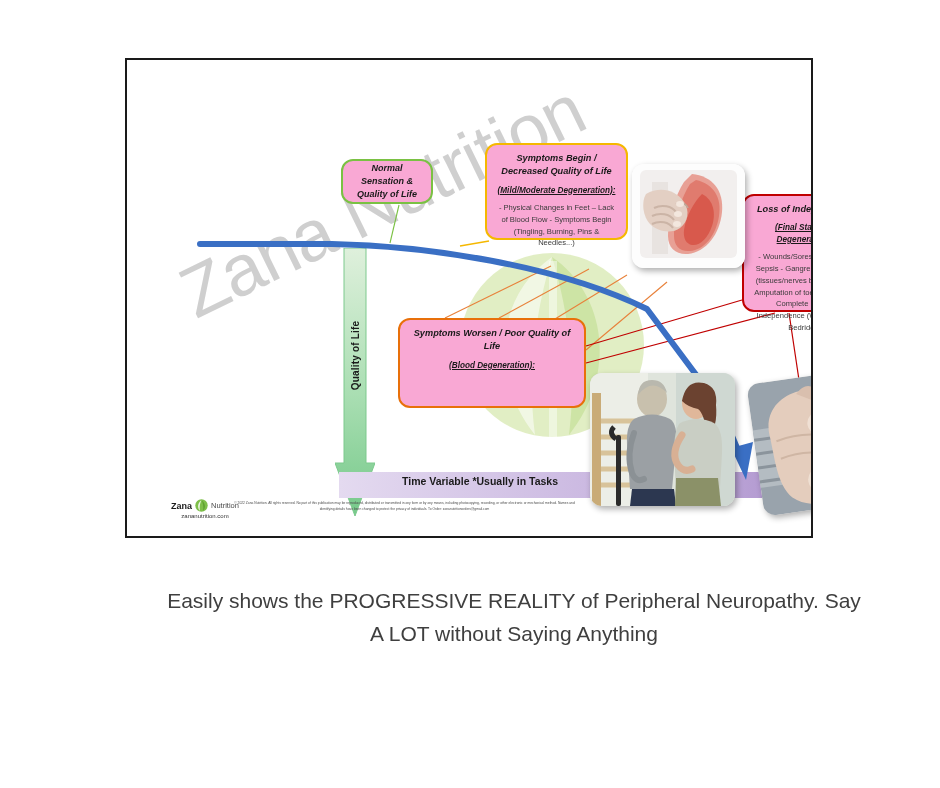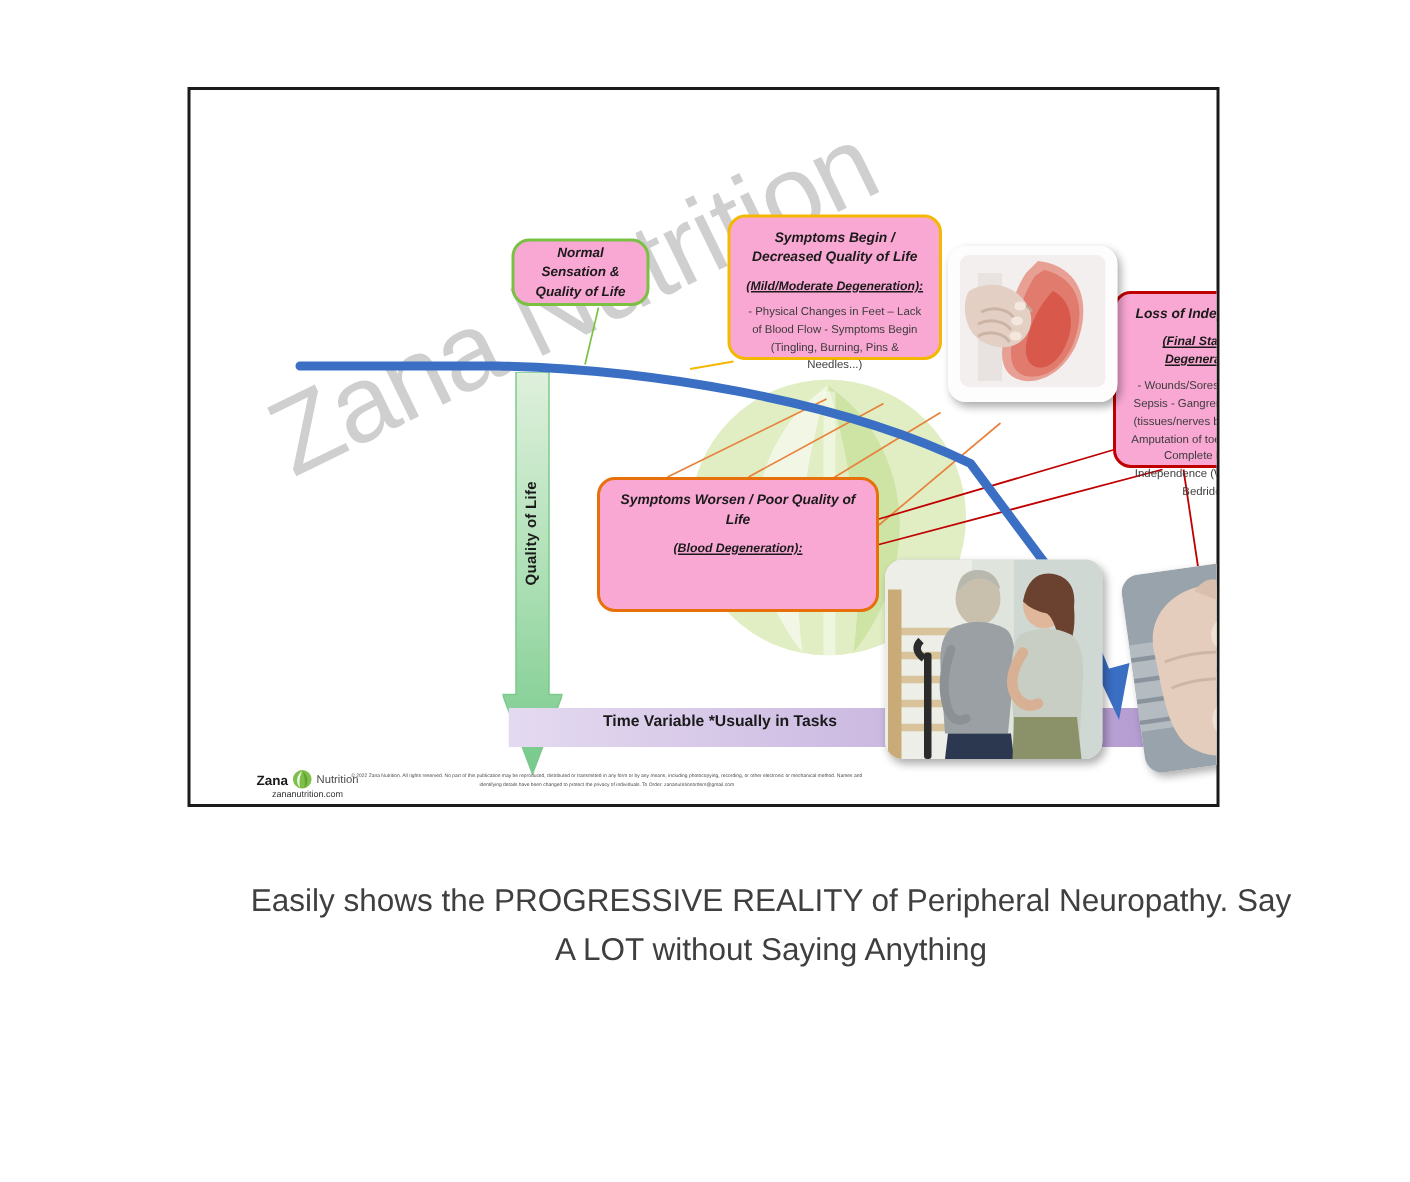--- a/index.html
+++ b/index.html
@@ -203,21 +203,21 @@
   }
   #photo-wound {
     left: 628px; top: 316px;
     width: 118px; height: 133px;
     transform: rotate(-8deg);
   }
 
   
   #footer {
     position: absolute;
-    left: 0px; top: 449px;
+    left: 0px; top: 435px;
     width: 688px; height: 40px;
     z-index: 10;
   }
   #logo-block {
     position: absolute;
     left: 38px; top: 4px;
     width: 80px;
   }
   #logo-row {
     display: flex;

